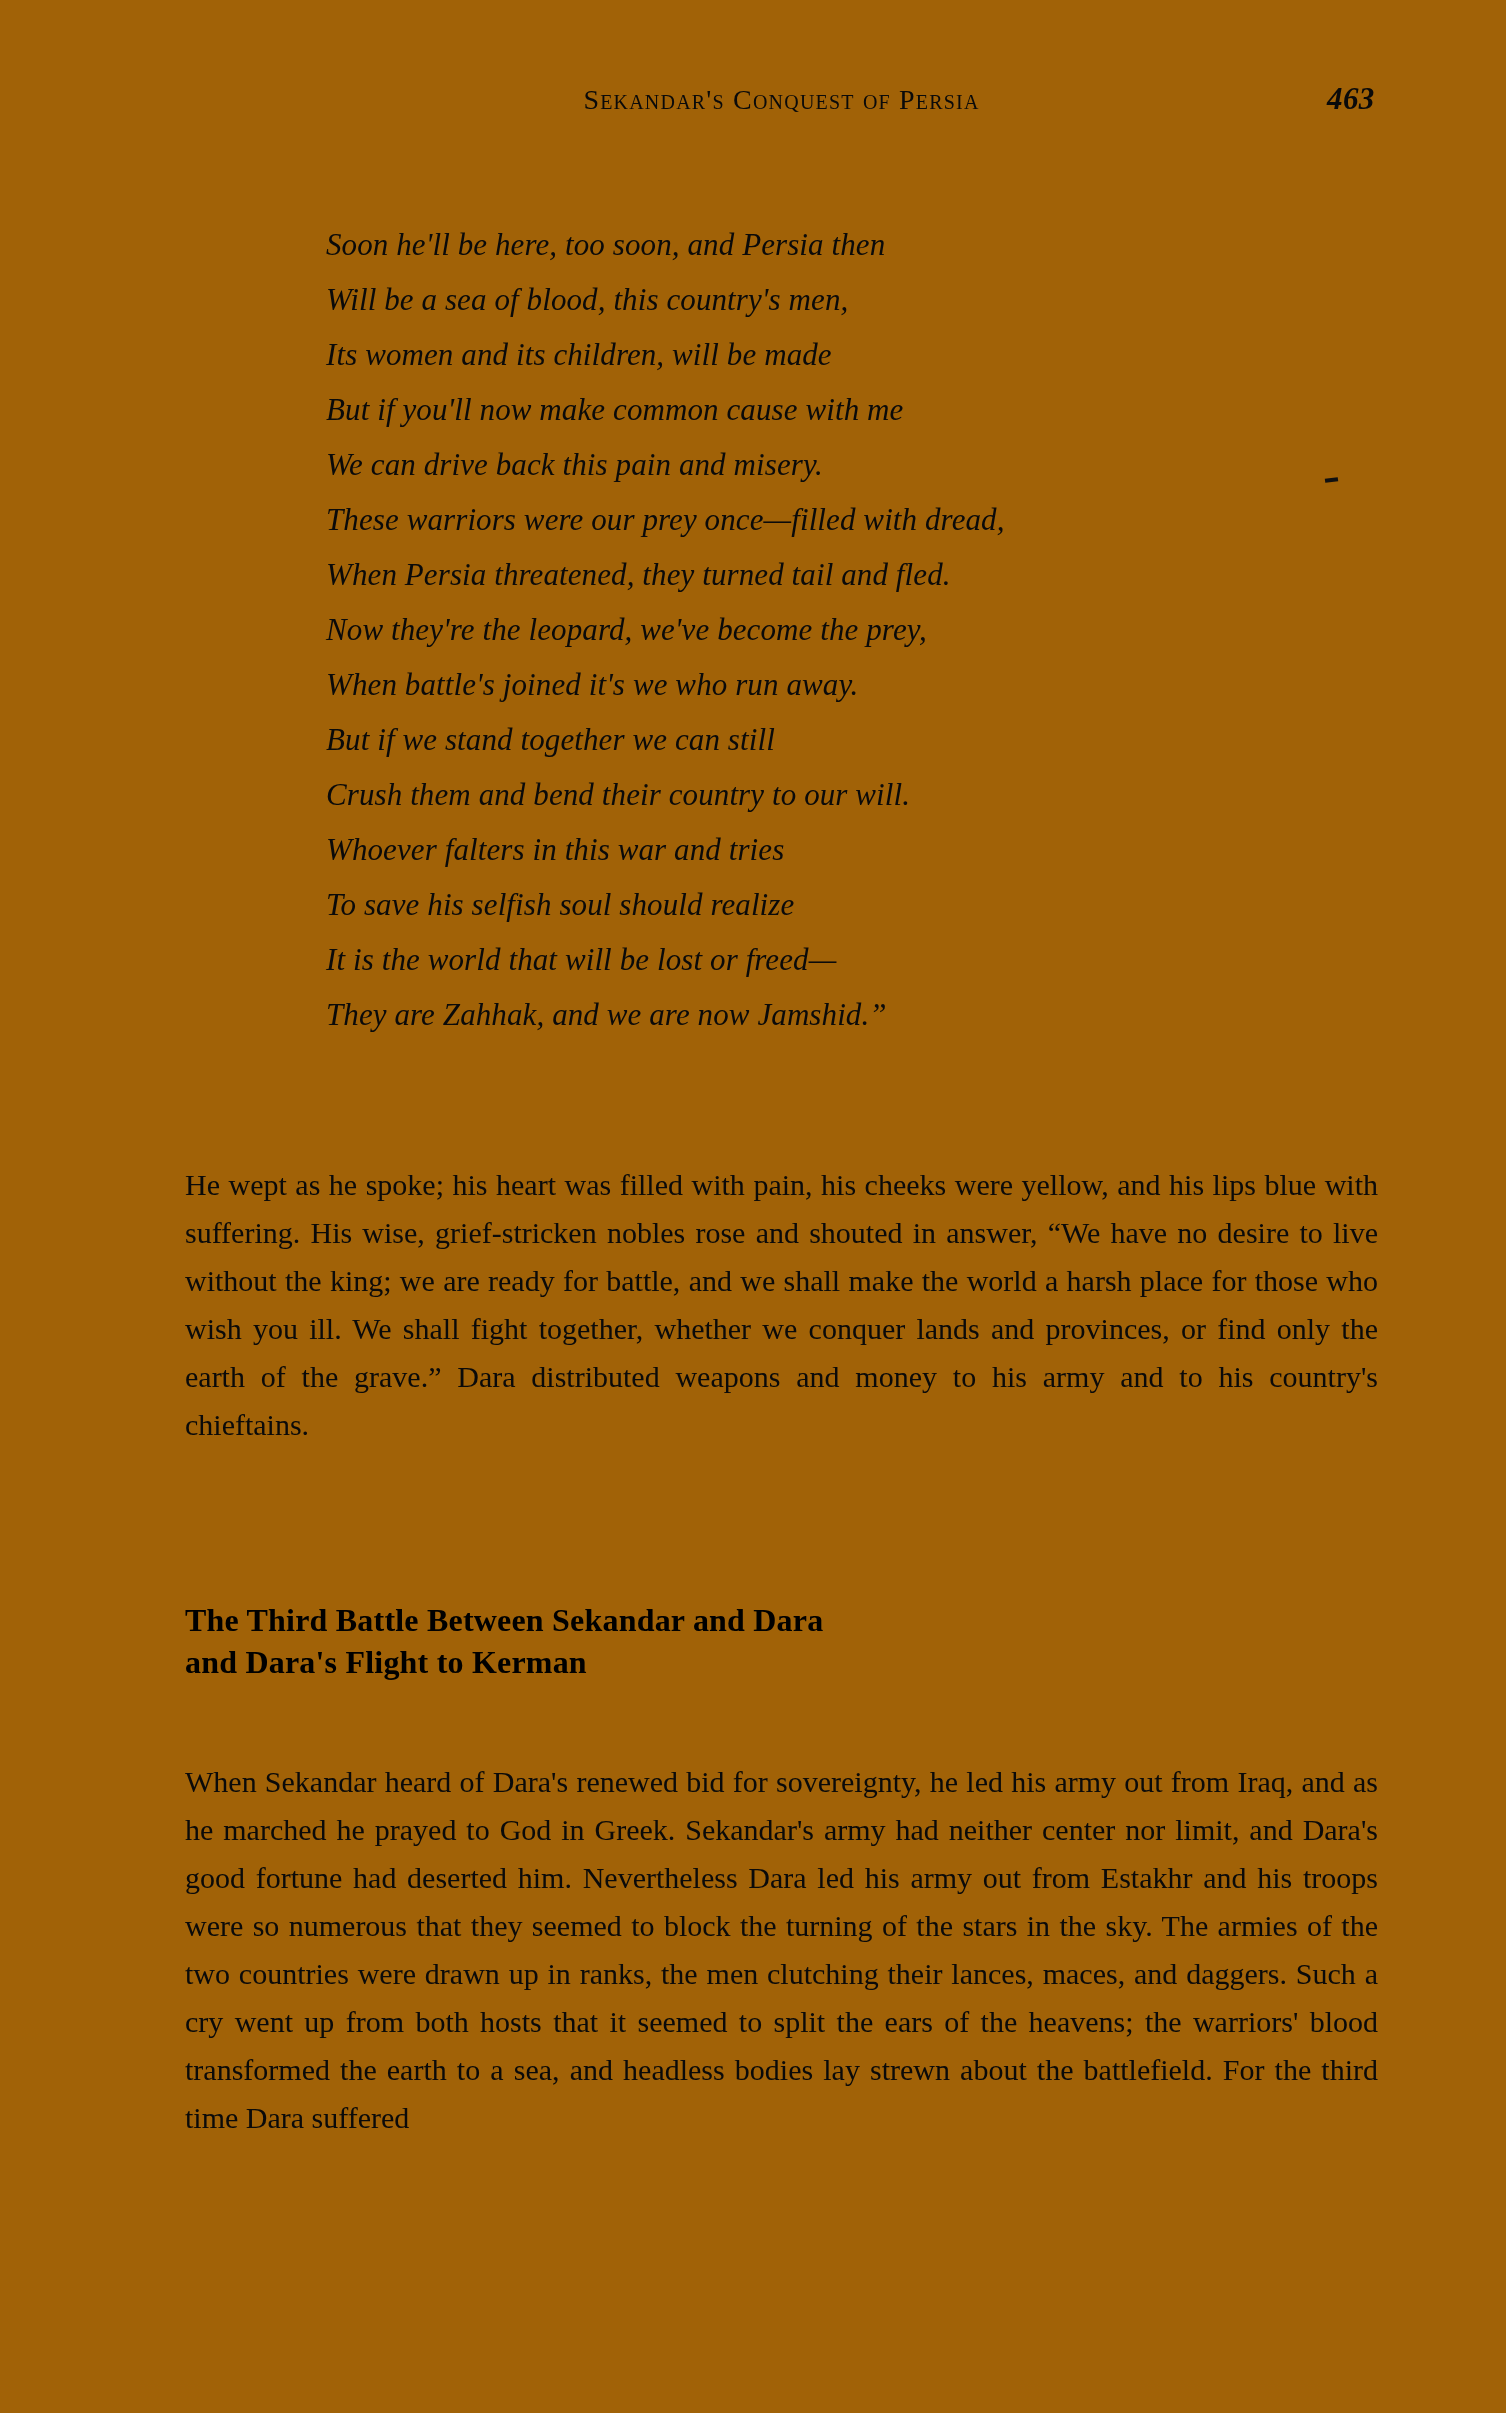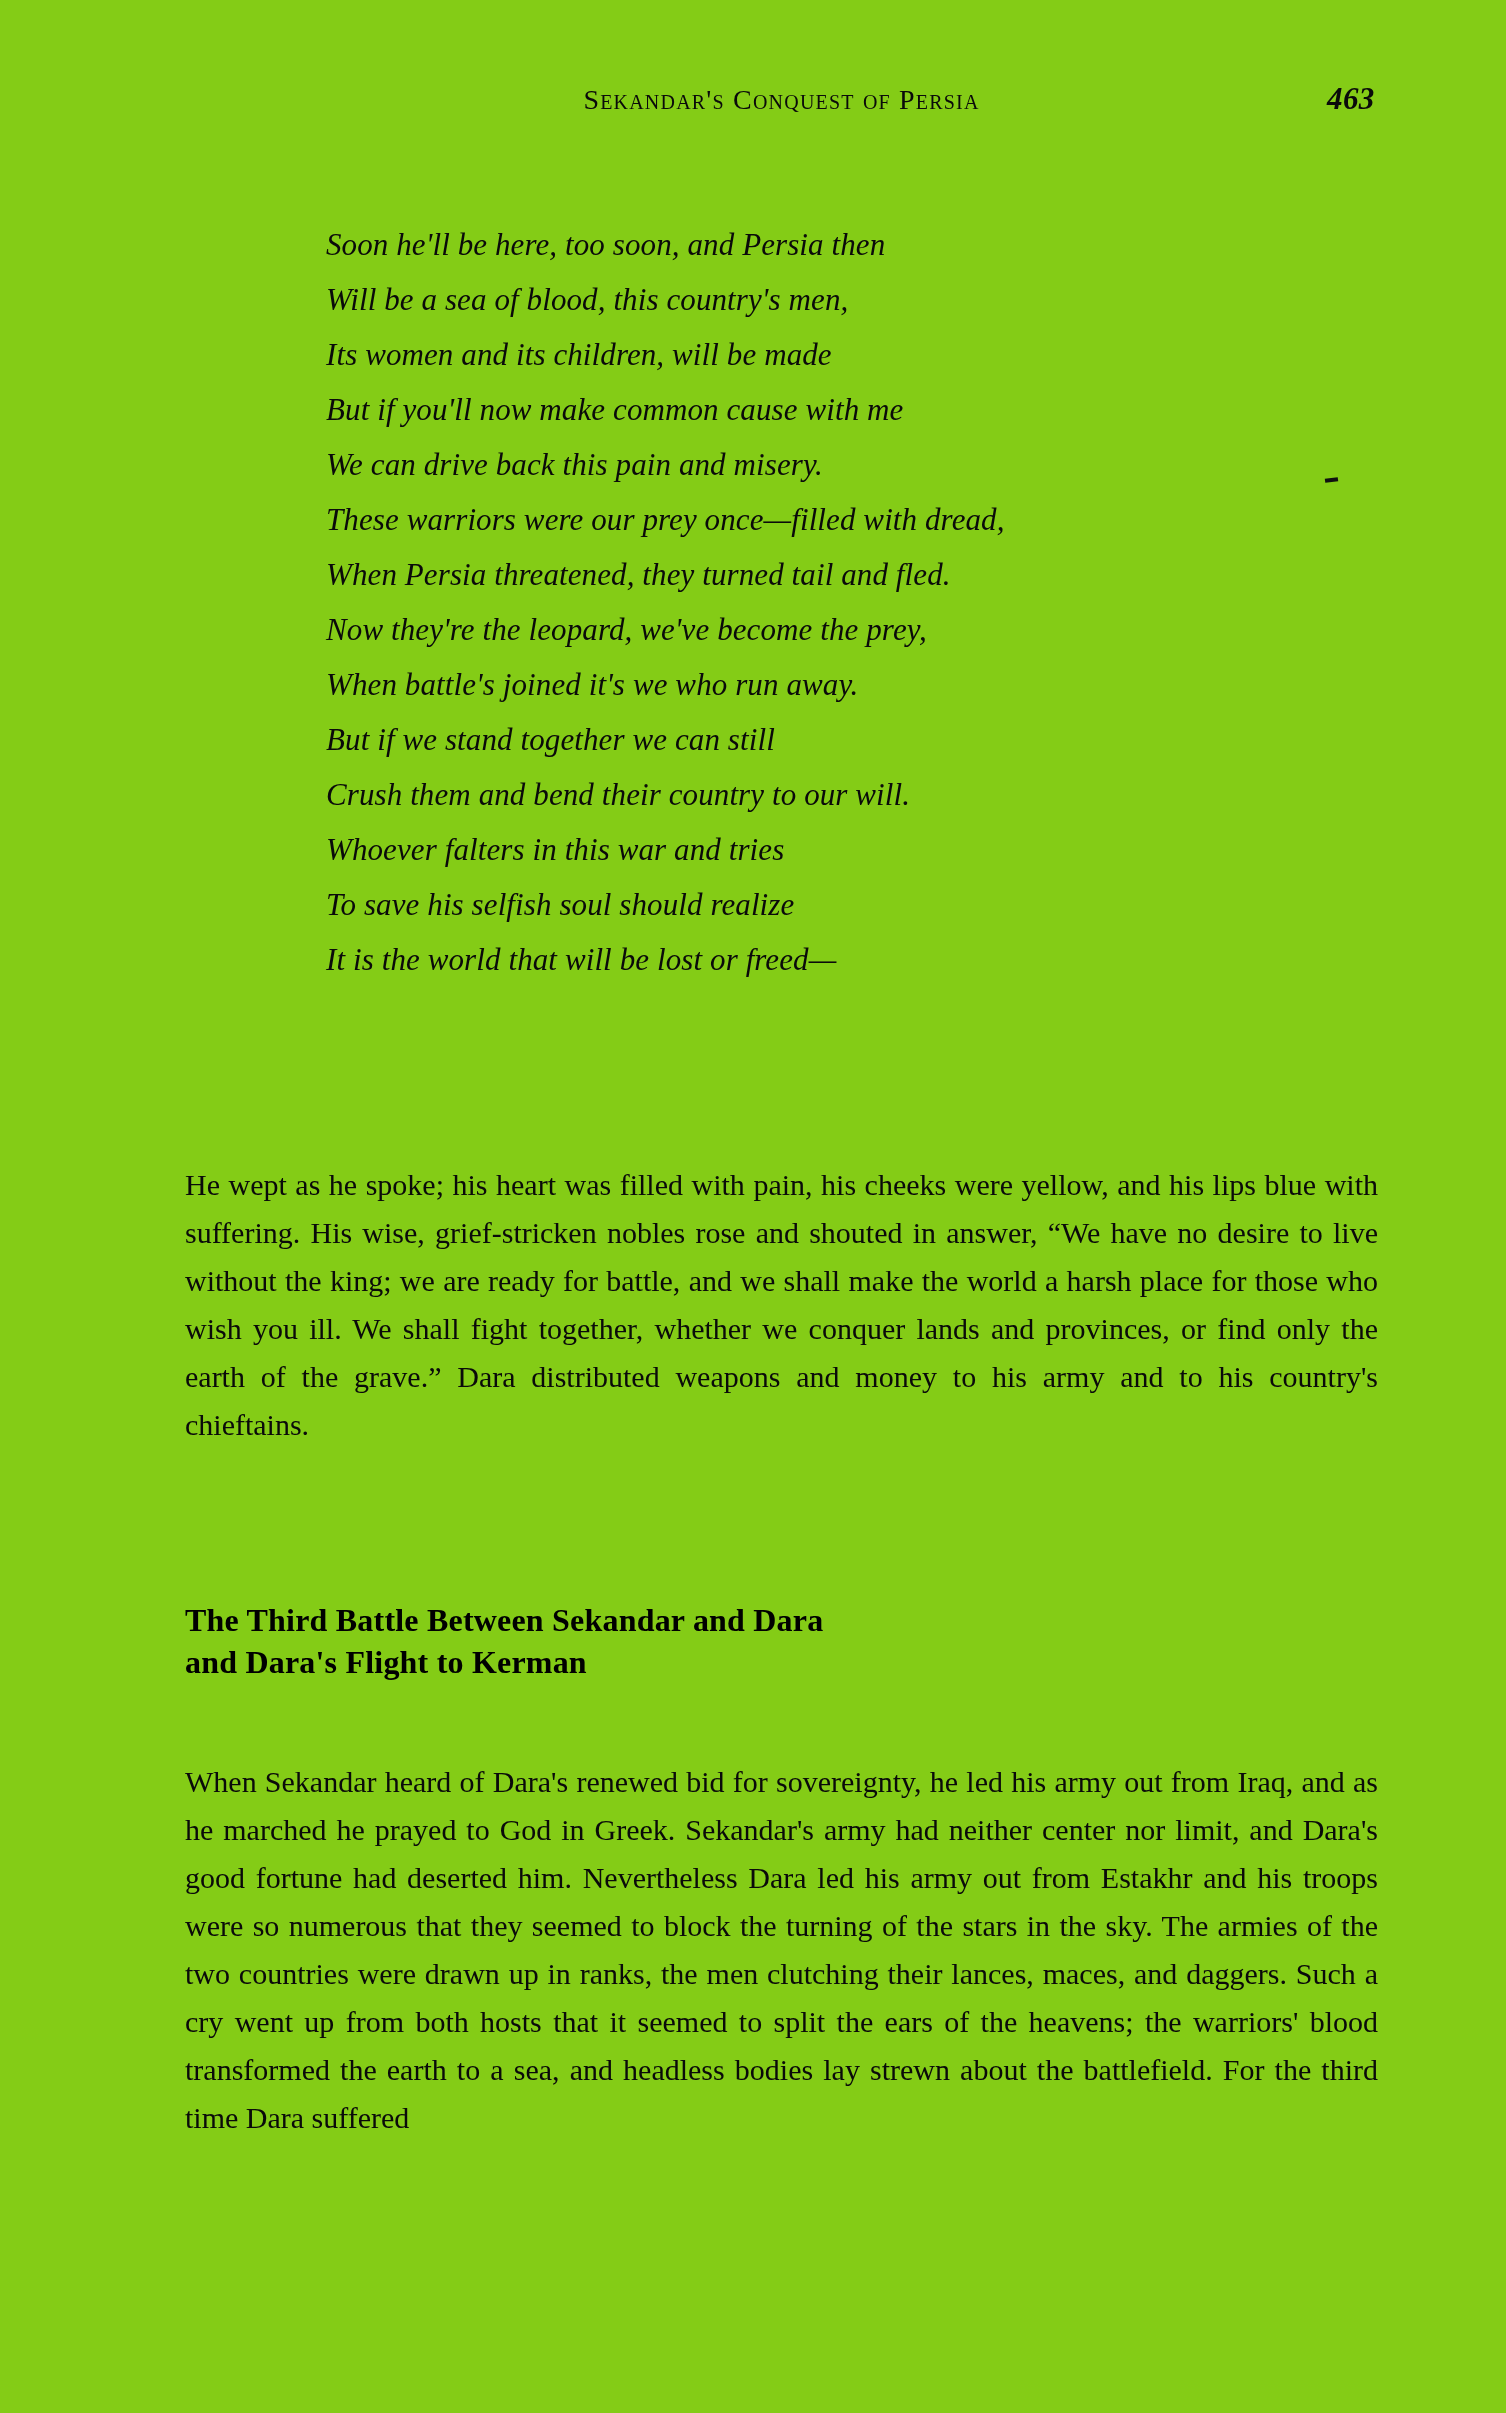--- a/index.html
+++ b/index.html
@@ -6,21 +6,21 @@
   html, body {
     margin: 0;
     padding: 0;
     background: #ffffff;
   }
 
   .page {
     position: relative;
     width: 1506px;
     height: 2413px;
-    background: #84cc16;
+    background: #a16207;
     overflow: hidden;
     font-family: "Liberation Serif", "DejaVu Serif", serif;
     color: #000000;
     -webkit-font-smoothing: antialiased;
   }
 
   
   .running-head {
     position: absolute;
     top: 84px;
@@ -133,20 +133,21 @@
     <div class="verse-line">We can drive back this pain and misery.</div>
     <div class="verse-line">These warriors were our prey once—filled with dread,</div>
     <div class="verse-line">When Persia threatened, they turned tail and fled.</div>
     <div class="verse-line">Now they're the leopard, we've become the prey,</div>
     <div class="verse-line">When battle's joined it's we who run away.</div>
     <div class="verse-line">But if we stand together we can still</div>
     <div class="verse-line">Crush them and bend their country to our will.</div>
     <div class="verse-line">Whoever falters in this war and tries</div>
     <div class="verse-line">To save his selfish soul should realize</div>
     <div class="verse-line">It is the world that will be lost or freed—</div>
+    <div class="verse-line">They are Zahhak, and we are now Jamshid.”</div>
   </div>
 
   <div class="margin-mark"></div>
 
   <div class="prose para-1">He wept as he spoke; his heart was filled with pain, his cheeks were yellow, and his lips blue with suffering. His wise, grief-stricken nobles rose and shouted in answer, “We have no desire to live without the king; we are ready for battle, and we shall make the world a harsh place for those who wish you ill. We shall fight together, whether we conquer lands and provinces, or find only the earth of the grave.” Dara distributed weapons and money to his army and to his country's chieftains.</div>
 
   <div class="section-heading">
     <span class="hl">The Third Battle Between Sekandar and Dara</span>
     <span class="hl">and Dara's Flight to Kerman</span>
   </div>

